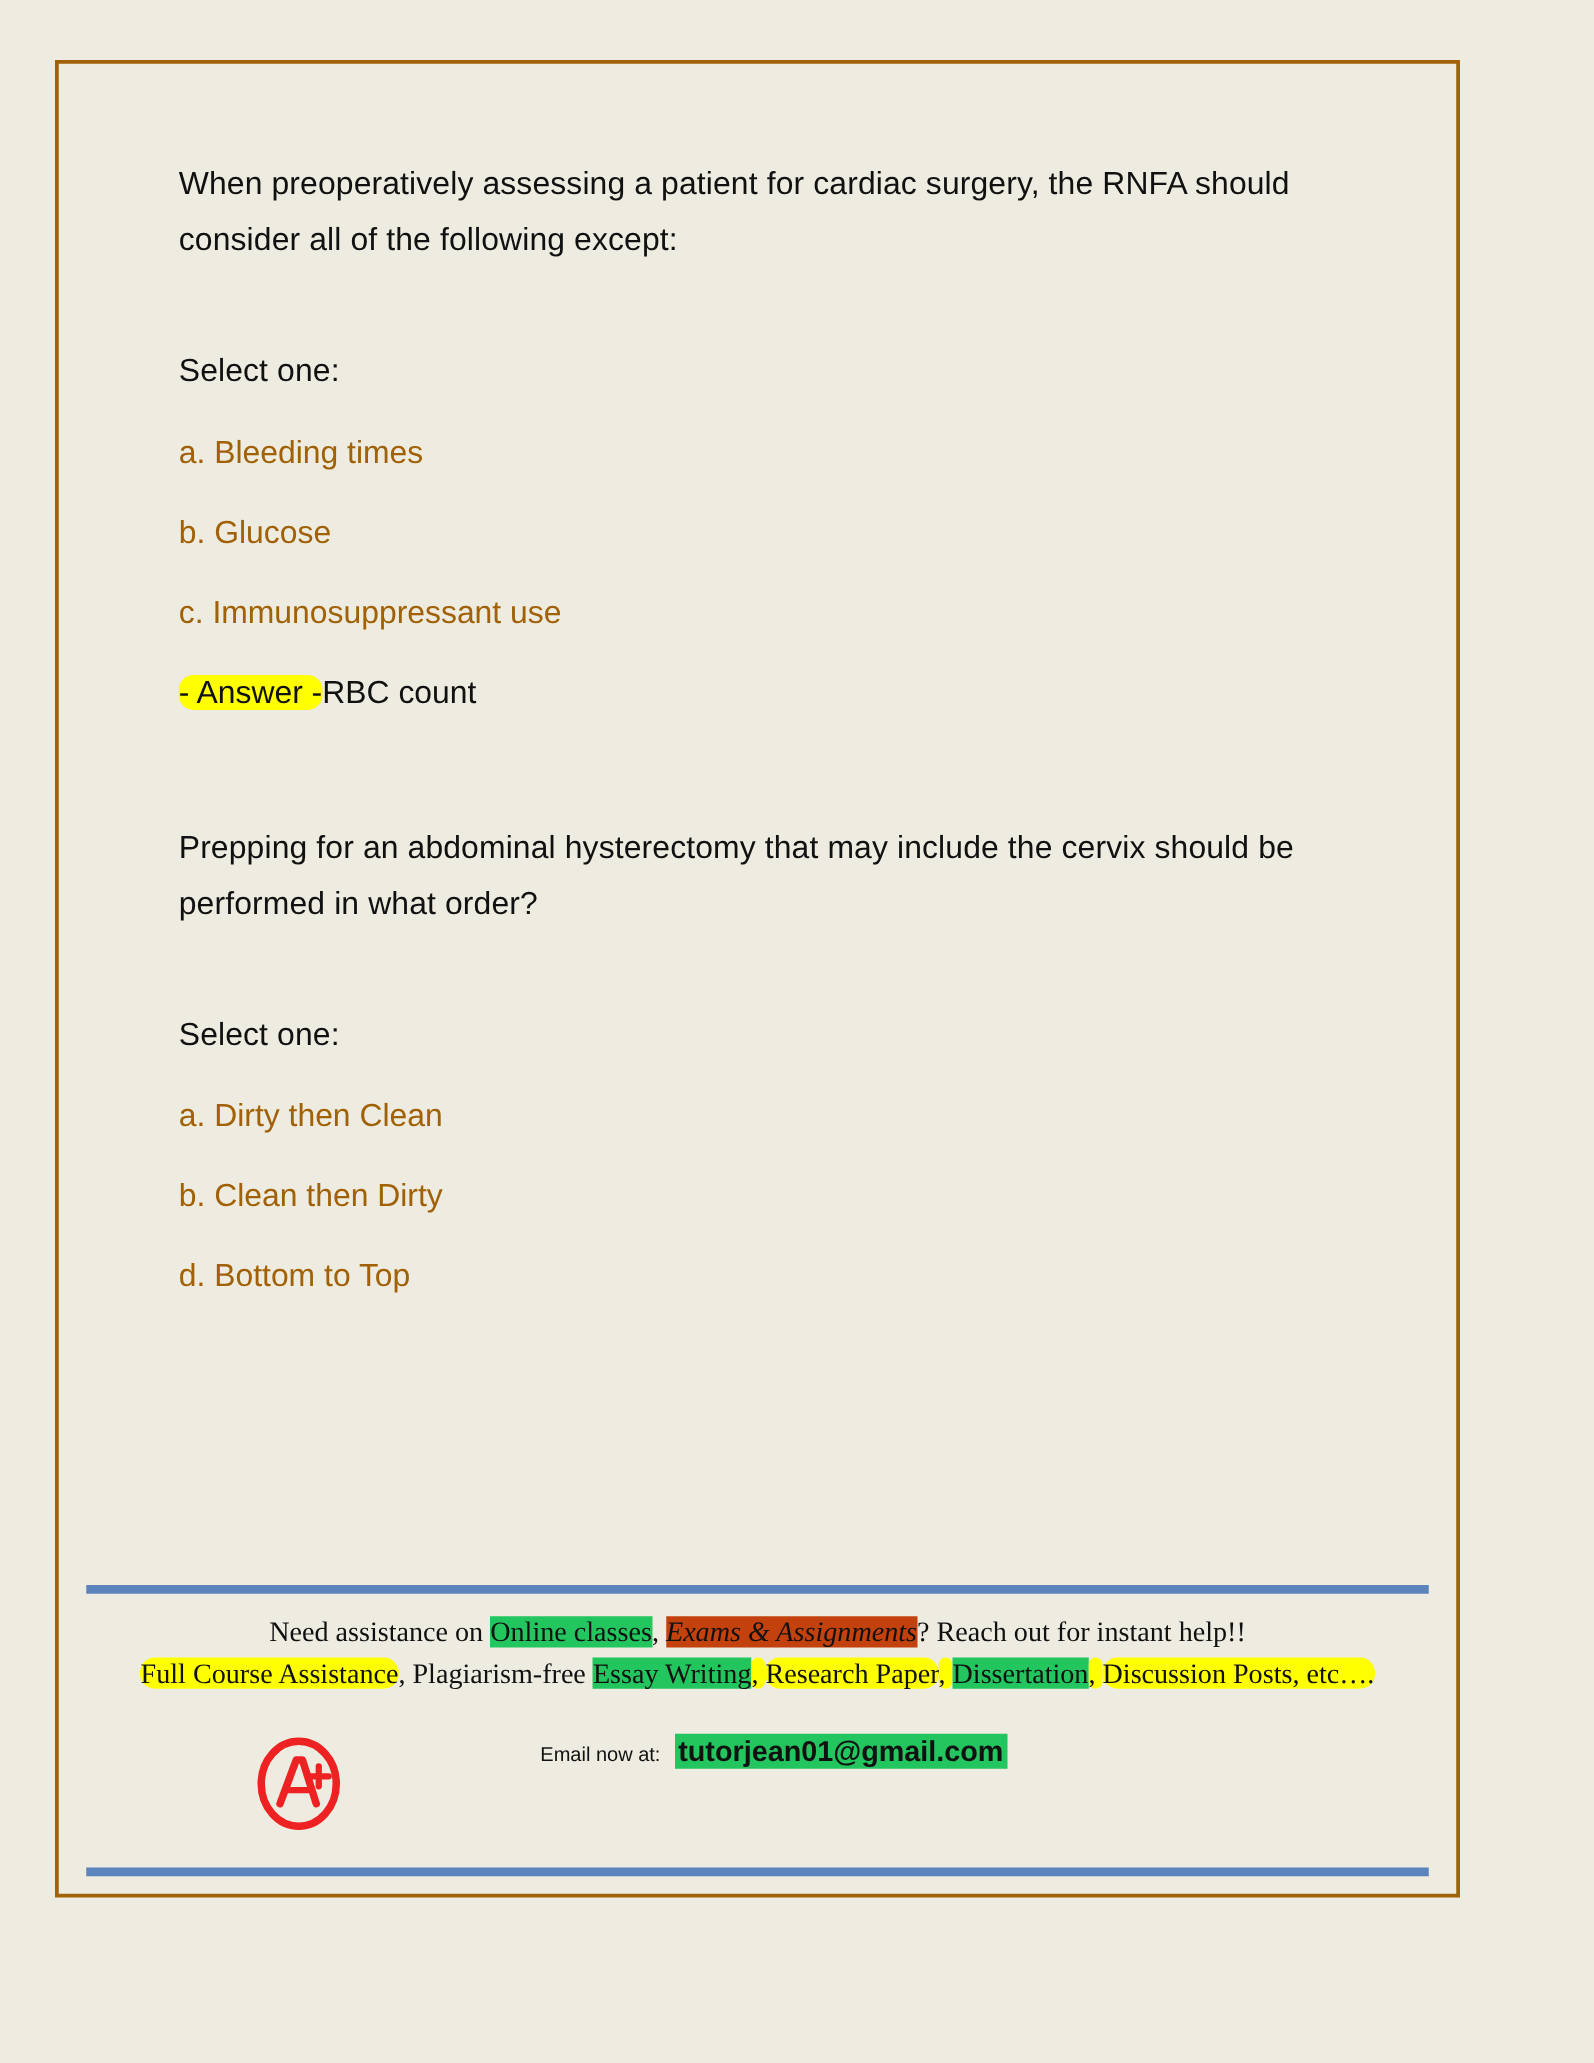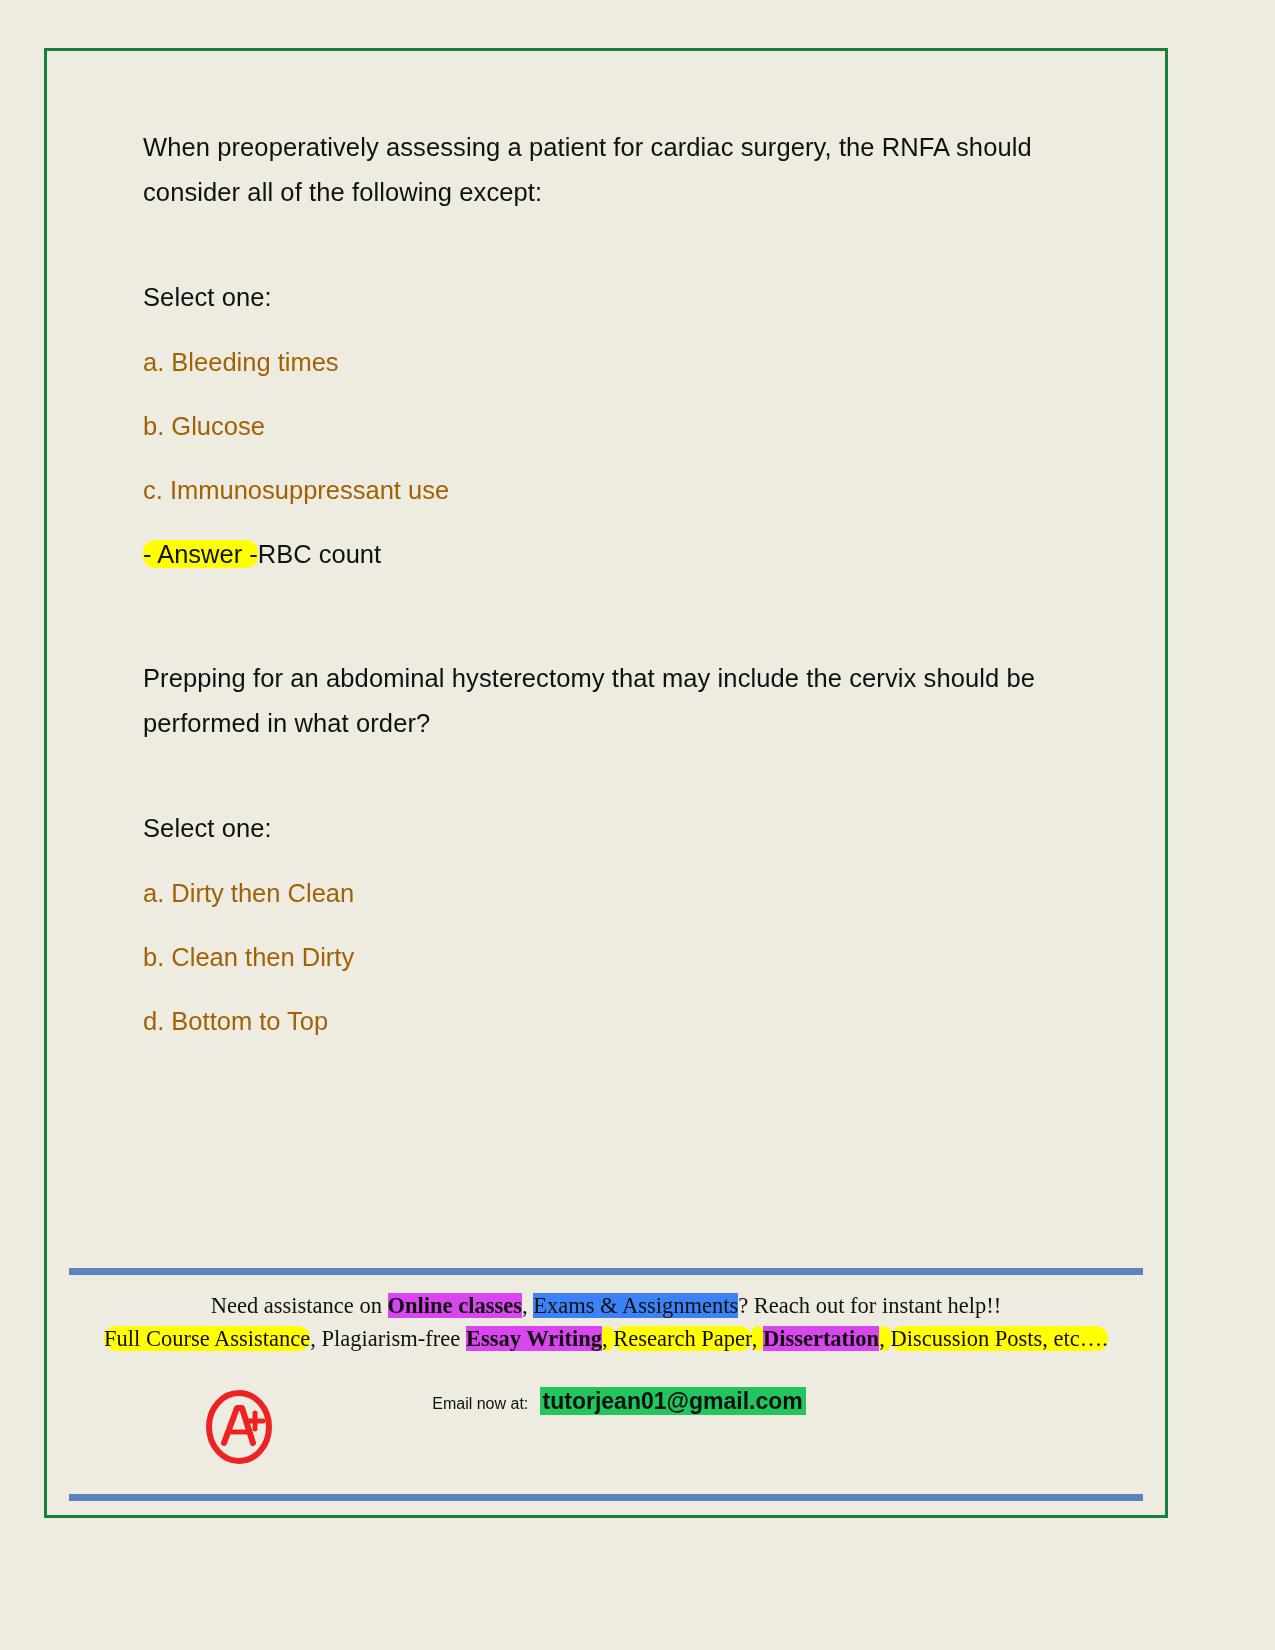--- a/index.html
+++ b/index.html
@@ -13,21 +13,21 @@
     font-family: "Liberation Sans", sans-serif;
     overflow: hidden;
   }
 
   .page {
     position: absolute;
     left: 44px;
     top: 48px;
     width: 1124px;
     height: 1470px;
-    border: 3px solid #15803d;
+    border: 3px solid #a16207;
     background: #eeebe0;
     box-sizing: border-box;
   }
 
   .content {
     position: absolute;
     left: 96px;
     top: 74px;
     right: 40px;
   }
@@ -54,22 +54,22 @@
   }
 
   .answer-line {
     font-size: 25.5px;
     line-height: 45px;
     color: #111111;
     margin: 0;
     height: 64px;
   }
   .hl-yellow { background: #ffff00; border-radius: 12px; }
-  .hl-cyan   { background: #d946ef; font-weight: bold; }
-  .hl-green  { background: #3b82f6; }
+  .hl-cyan   { background: #22c55e; }
+  .hl-green  { background: #c2410c; font-style: italic; }
 
   
   .footer {
     position: absolute;
     left: 22px;
     right: 22px;
     bottom: 14px;
   }
   .rule {
     height: 7px;

